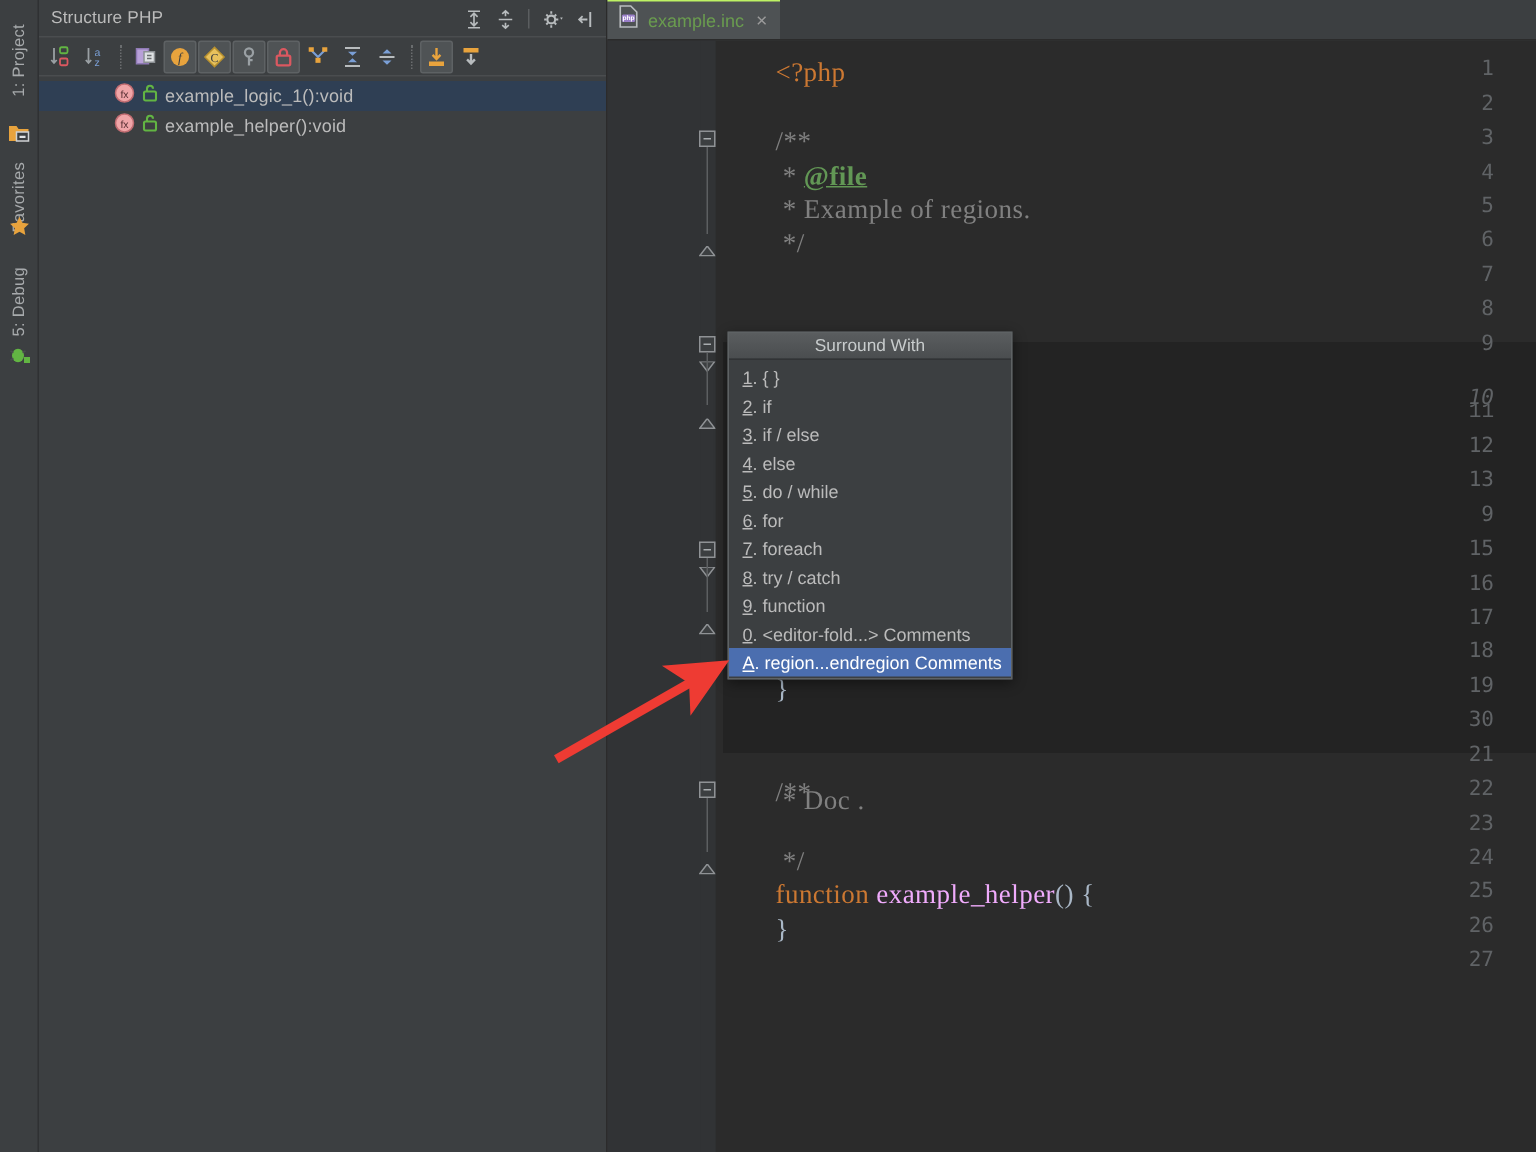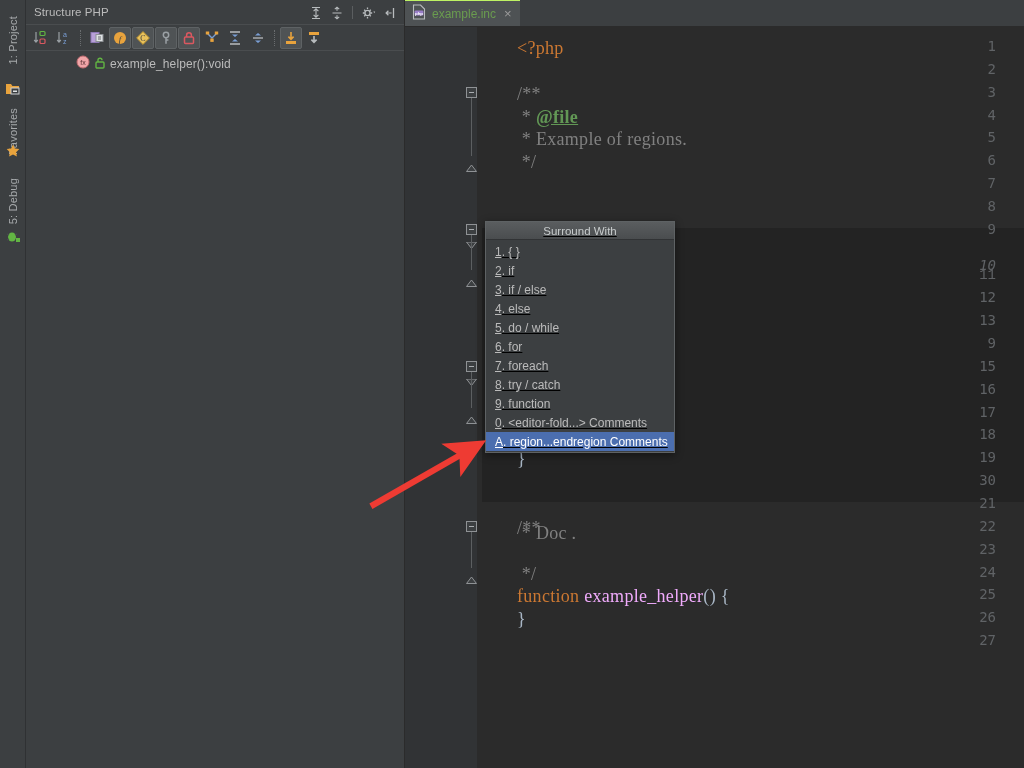--- a/index.html
+++ b/index.html
@@ -302,20 +302,35 @@
       </span>
       <span class="tb-btn">
         <svg width="16" height="16" viewBox="0 0 16 16">
           <rect x="3" y="2" width="10" height="3" fill="#e8a33d"></rect>
           <path d="M8 6v6M5.4 9.6L8 12.4l2.6-2.8" stroke="#b8bcbe" stroke-width="1.6" fill="none"></path>
         </svg>
       </span>
     </div>
 
     <div class="tree">
+      <div class="tree-row sel">
+        <span>
+          <svg width="14" height="14" viewBox="0 0 14 14">
+            <circle cx="7" cy="7" r="6" fill="#f0a5a8" stroke="#c26d72" stroke-width="1"></circle>
+            <text x="7" y="10" font-size="7" fill="#5a3034" text-anchor="middle" font-family="Liberation Sans, sans-serif">fx</text>
+          </svg>
+        </span>
+        <span>
+          <svg width="12" height="13" viewBox="0 0 12 13">
+            <rect x="2" y="6" width="8" height="6" rx="1" fill="none" stroke="#62b543" stroke-width="1.4"></rect>
+            <path d="M4 6V4.2a2 2 0 014 0" fill="none" stroke="#62b543" stroke-width="1.4"></path>
+          </svg>
+        </span>
+        <span class="tree-label">example_logic_1():void</span>
+      </div>
       <div class="tree-row">
         <span>
           <svg width="14" height="14" viewBox="0 0 14 14">
             <circle cx="7" cy="7" r="6" fill="#f0a5a8" stroke="#c26d72" stroke-width="1"></circle>
             <text x="7" y="10" font-size="7" fill="#5a3034" text-anchor="middle" font-family="Liberation Sans, sans-serif">fx</text>
           </svg>
         </span>
         <span>
           <svg width="12" height="13" viewBox="0 0 12 13">
             <rect x="2" y="6" width="8" height="6" rx="1" fill="none" stroke="#62b543" stroke-width="1.4"></rect>
@@ -430,21 +445,21 @@
           <div class="code-line" style="top: 468px; left: 79px;"></div>
           <div class="code-line" style="top: 490.85px; left: 79px;"><span class="tok-cm">/**</span></div>
           <div class="code-line" style="top: 496px; left: 79px;"><span class="tok-cm"> * Doc .</span></div>
           <div class="code-line" style="top: 536.55px; left: 79px;"><span class="tok-cm"> */</span></div>
           <div class="code-line" style="top: 559.4px; left: 79px;"><span class="tok-kw">function</span> <span class="tok-fn">example_helper</span><span class="tok-pn">()</span> <span class="tok-br">{</span></div>
           <div class="code-line" style="top: 582.25px; left: 79px;"><span class="tok-br">}</span></div>
           <div class="code-line" style="top: 605.1px; left: 79px;"></div>
         </div>
     </div>
 
-    <div class="popup" style="left:80px; top:221px;text-decoration:underline;">
+    <div class="popup" style="left:80px; top:221px;">
       <div class="popup-title">Surround With</div>
       <div class="popup-list" id="popup-list">
           <div class="popup-item">
             <span class="mn">1</span>
             <span>. { }</span>
           </div>
           <div class="popup-item">
             <span class="mn">2</span>
             <span>. if</span>
           </div>

